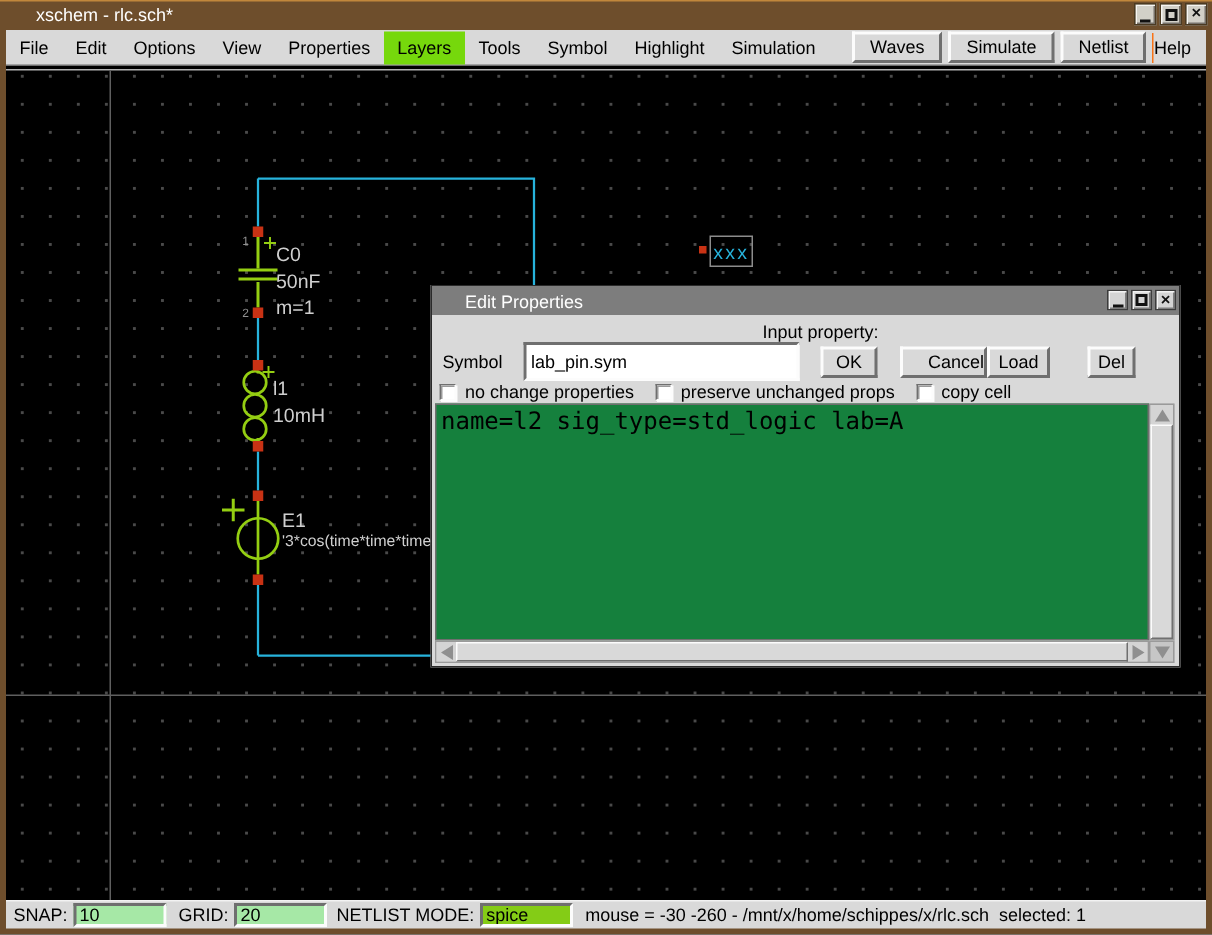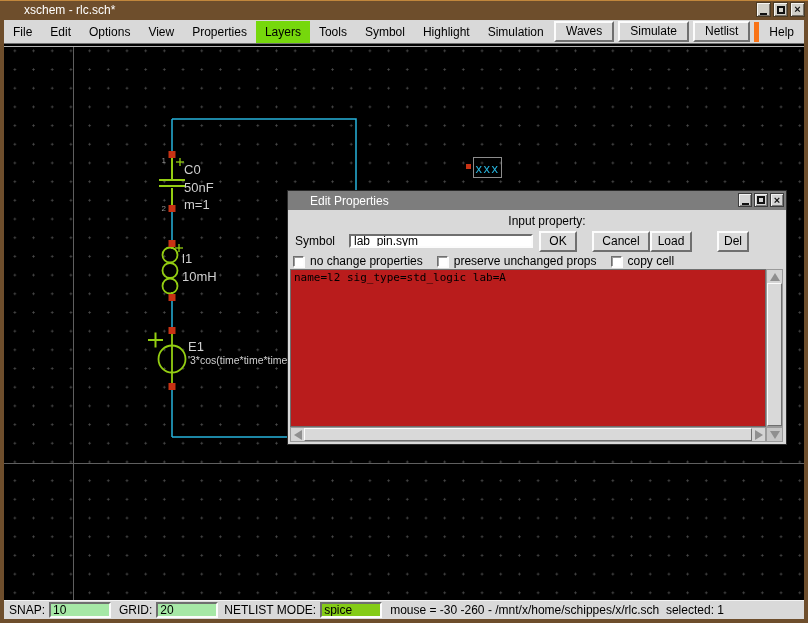--- a/index.html
+++ b/index.html
@@ -21,21 +21,21 @@
   .glyph-close { font-size:11px; font-weight:bold; color:#111; line-height:1; }
 
   
   .menubar { position:absolute; top:20px; left:4px; right:4px; height:24px; background:#d9d9d9;
              display:flex; align-items:center; border-bottom:1px solid #6e6e6e; }
   .menu-item { padding:4px 9px; color:#000; cursor:default; }
   .menu-item.hl { background:#76d80c; }
   .menu-right { margin-left:auto; display:flex; align-items:center; gap:4px; padding-right:2px; }
   .tool-btn { background:#d9d9d9; border:2px solid; border-color:#fcfcfc #6f6f6f #6f6f6f #fcfcfc;
               padding:1px 10px 2px 10px; font-size:12px; color:#000; }
-  .help-item { padding:3px 8px 3px 10px; border-left:5px solid #f97316; }
+  .help-item { padding:3px 8px 3px 0; border-left:1px solid #f97316; }
 
   
   .canvas { position:absolute; top:44px; left:4px; right:4px; height:556px; background:#000;
             background-image: radial-gradient(circle, #4a4a4a 0.9px, transparent 1.2px);
             background-size: 18.7px 18.7px; background-position: 1.5px -2.5px; }
   .canvas-topline { position:absolute; top:2px; left:0; right:0; height:1px; background:#b2b2b2; }
   .axis-v { position:absolute; left:69px; top:3px; bottom:0; width:1px; background:#5f5f5f; }
   .axis-h { position:absolute; top:419px; left:0; right:0; height:1px; background:#5f5f5f; }
   .schematic-svg { position:absolute; inset:0; }
   .sch-label { fill:#cfcfcf; font-family:"Liberation Sans",sans-serif; font-size:13px; }
@@ -53,39 +53,39 @@
                 box-shadow: inset 1px 1px 0 #f3f3f3, inset -1px -1px 0 #7d7d7d;
                 display:flex; align-items:center; justify-content:center; }
   .dlg-glyph-min { width:7px; height:2px; background:#111; margin-top:7px; }
   .dlg-glyph-max { width:8px; height:8px; border:2px solid #111; }
   .dlg-glyph-close { font-size:11px; font-weight:bold; color:#111; line-height:1; }
 
   .dlg-prompt { position:absolute; top:23px; left:0; right:0; text-align:center; color:#000;margin-left:20px; }
   .dlg-symbolrow { position:absolute; top:39px; left:7px; right:7px; height:22px;
                    display:flex; align-items:center; }
   .dlg-symbol-label { width:42px; margin-right:12px; color:#000; }
-  .dlg-input { width:184px; height:14px; background:#fff; border:2px solid;
+  .dlg-input { width:184px; height:26px; background:#fff; border:2px solid;
                border-color:#6f6f6f #fcfcfc #fcfcfc #6f6f6f; font-family:"Liberation Sans",sans-serif;
                font-size:12px; padding:0 3px; color:#000; }
   .dlg-btn { height:21px; background:#d9d9d9; border:2px solid; border-color:#fcfcfc #6f6f6f #6f6f6f #fcfcfc;
              font-size:12px; color:#000; text-align:center; line-height:16px; }
-  .btn-ok { width:38px; margin-left:6px; }
-  .btn-cancel { width:58px; margin-left:15px; }
+  .btn-ok { width:38px; margin-left:14px; }
+  .btn-cancel { width:58px; margin-left:15px;text-align:right; }
   .btn-load { width:42px; }
   .btn-del { width:32px; margin-left:25px; }
 
   .dlg-checkrow { position:absolute; top:63px; left:5px; display:flex; align-items:center; }
   .checkbox { width:11px; height:11px; background:#fff; border:1px solid; border-color:#6f6f6f #fcfcfc #fcfcfc #6f6f6f;
               box-shadow: 1px 1px 0 #fcfcfc, inset 1px 1px 0 #9a9a9a; margin-right:6px; }
   .check-label { margin-right:14px; color:#000; }
 
   .dlg-textwrap { position:absolute; top:78px; left:2px; right:3px; bottom:2px;
                   display:grid; grid-template-columns:1fr 17px; grid-template-rows:1fr 15px; }
-  .dlg-textarea { grid-column:1; grid-row:1; background:#b91c1c; border:1px solid #6f6f6f;
-                  font-family:"DejaVu Sans Mono", monospace; font-size:11px; color:#000;
+  .dlg-textarea { grid-column:1; grid-row:1; background:#15803d; border:1px solid #6f6f6f;
+                  font-family:"DejaVu Sans Mono", monospace; font-size:16px; color:#000;
                   resize:none; outline:none; padding:1px 3px; overflow:hidden; }
   .vscroll { grid-column:2; grid-row:1; background:#c6c6c6; border:1px solid #9a9a9a;
              display:flex; flex-direction:column; }
   .hscroll { grid-column:1; grid-row:2; background:#c6c6c6; border:1px solid #9a9a9a;
              display:flex; flex-direction:row; align-items:stretch; }
   .scroll-corner { grid-column:2; grid-row:2; background:#c6c6c6; border:1px solid #9a9a9a;
                    display:flex; align-items:center; justify-content:center; }
   .sb-arrowbox { flex:0 0 13px; display:flex; align-items:center; justify-content:center; background:#d4d4d4; }
   .tri-up { width:0; height:0; border-left:5px solid transparent; border-right:5px solid transparent; border-bottom:8px solid #8f8f8f; }
   .tri-down { width:0; height:0; border-left:5px solid transparent; border-right:5px solid transparent; border-top:8px solid #8f8f8f; }

